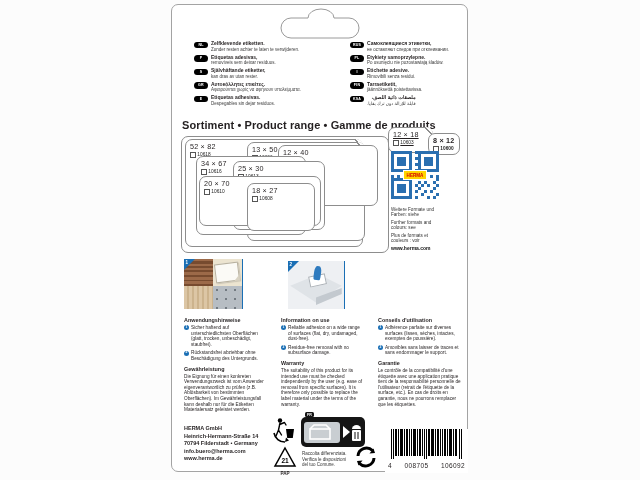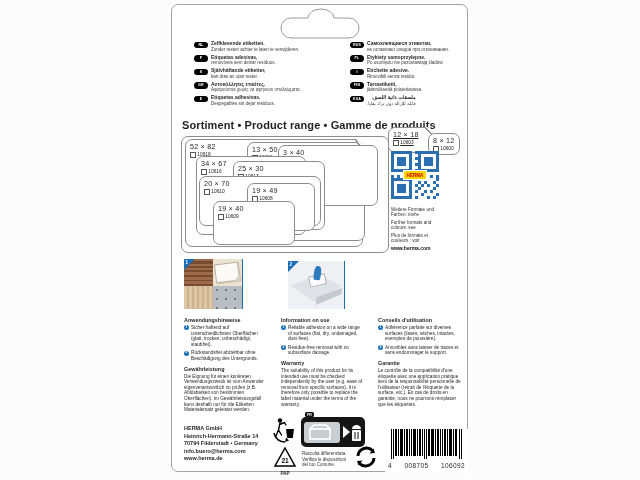--- a/index.html
+++ b/index.html
@@ -29,21 +29,21 @@
   .container-box{left:9px;top:131px;width:208px;height:117px;padding:0;}
   .b0{left:13px;top:134px;width:178px;height:108px;}
   .b1{left:75px;top:137px;width:118px;height:99px;}
   .b2{left:106px;top:140px;width:100px;height:61px;}
   .b3{left:24px;top:151px;width:110px;height:79px;}
   .b4{left:61px;top:156px;width:92px;height:69px;}
   .b5{left:27px;top:171px;width:122px;height:50px;}
   .b6{left:75px;top:178px;width:68px;height:48px;}
   .b7{left:41px;top:196px;width:82px;height:44px;}
   .b8{left:216px;top:122px;width:45px;height:26px;text-decoration:underline;}
-  .b9{left:256px;top:128px;width:32px;height:22px;}
+  .b9{left:256px;top:128px;width:32px;height:22px;font-weight:bold;}
   .qr{position:absolute;left:219px;top:146px;width:48px;height:51px;}
   .qrnote{position:absolute;left:219px;top:202px;width:70px;font-size:4.6px;line-height:5.4px;color:#333;}
   .qrnote span{display:block;}
   .qrnote span:nth-child(3),.qrnote span:nth-child(5){margin-top:2px;}
   .qrurl{font-size:5px;font-weight:bold;margin-top:2.5px;color:#111;}
   
   .tile{position:absolute;border-right:1.6px solid #1a6fb5;background:#fff;}
   .tile1{left:12px;top:254px;width:58px;height:50px;}
   .tile2{left:116px;top:256px;width:56px;height:48px;background:#eef0f3;}
   .corner{position:absolute;left:0;top:0;width:0;height:0;border-top:11px solid #1a6fb5;border-right:11px solid transparent;z-index:3;}
@@ -184,21 +184,21 @@
         </div>
       </div>
     <div class="rbox b1 fold">
         <div class="size">13 × 50</div>
         <div class="code">
           <span class="cb"></span>
           <span>10606</span>
         </div>
       </div>
     <div class="rbox b2">
-        <div class="size">3 × 40</div>
+        <div class="size">12 × 40</div>
         <div class="code">
           <span class="cb"></span>
           <span>10605</span>
         </div>
       </div>
     <div class="rbox b3">
         <div class="size">34 × 67</div>
         <div class="code">
           <span class="cb"></span>
           <span>10616</span>
@@ -212,31 +212,24 @@
         </div>
       </div>
     <div class="rbox b5">
         <div class="size">20 × 70</div>
         <div class="code">
           <span class="cb"></span>
           <span>10610</span>
         </div>
       </div>
     <div class="rbox b6">
-        <div class="size">19 × 49</div>
+        <div class="size">18 × 27</div>
         <div class="code">
           <span class="cb"></span>
           <span>10608</span>
-        </div>
-      </div>
-    <div class="rbox b7">
-        <div class="size">19 × 40</div>
-        <div class="code">
-          <span class="cb"></span>
-          <span>10609</span>
         </div>
       </div>
     <div class="rbox b8 fold">
         <div class="size">12 × 18</div>
         <div class="code">
           <span class="cb"></span>
           <span>10603</span>
         </div>
       </div>
     <div class="rbox b9">

